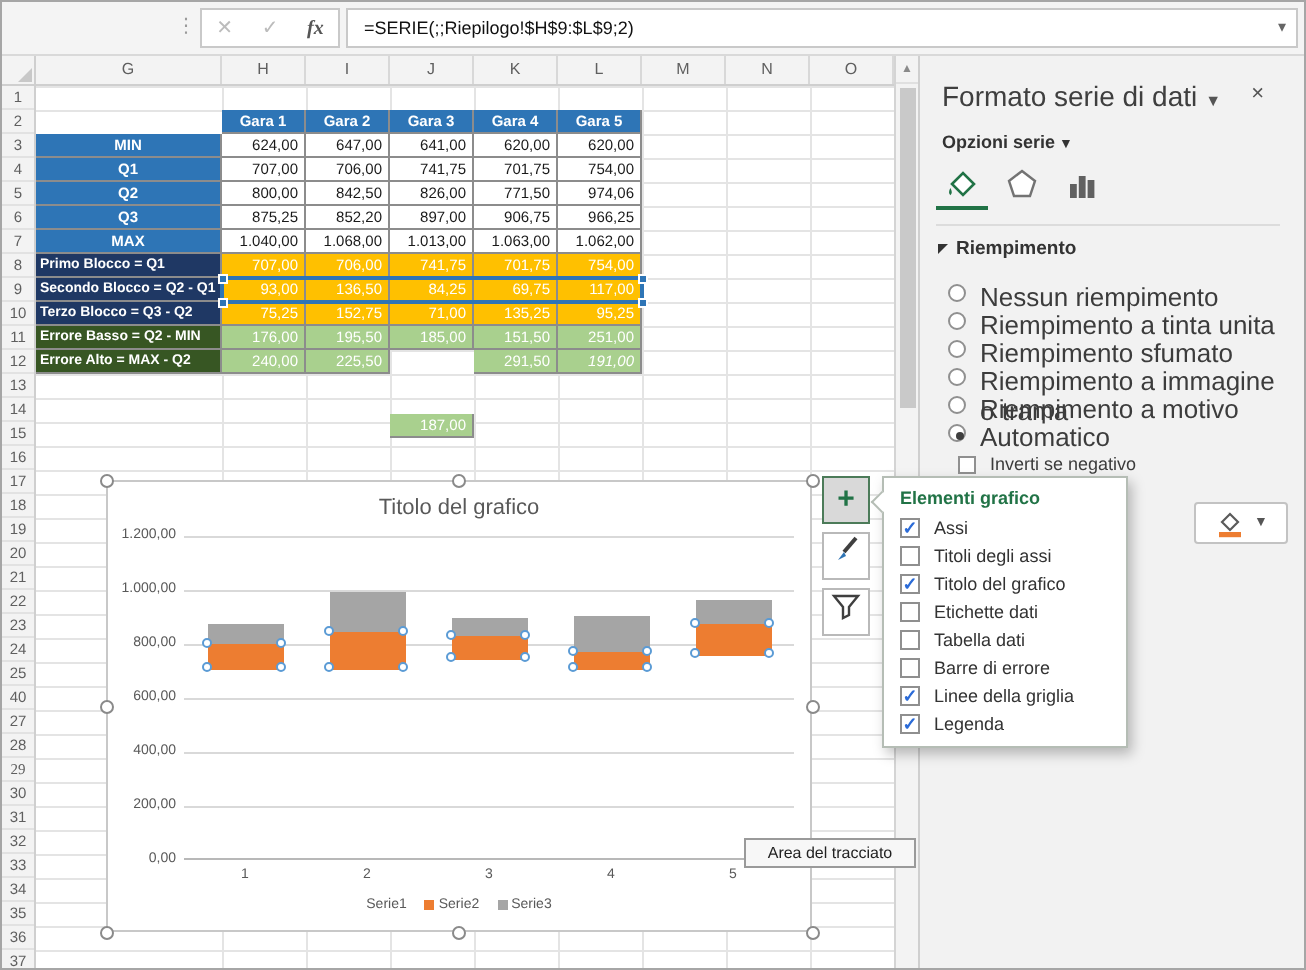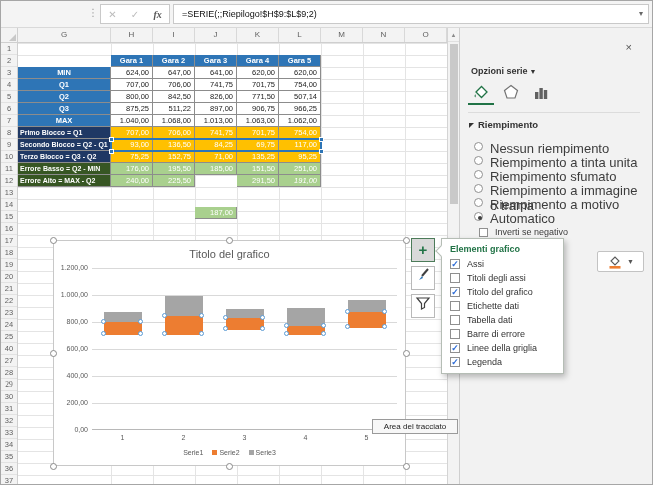--- a/index.html
+++ b/index.html
@@ -183,24 +183,24 @@
         <div class="tcell tc-stat" style="left: 93px; top: 24px; width: 42px;">707,00</div>
         <div class="tcell tc-stat" style="left: 135px; top: 24px; width: 42px;">706,00</div>
         <div class="tcell tc-stat" style="left: 177px; top: 24px; width: 42px;">741,75</div>
         <div class="tcell tc-stat" style="left: 219px; top: 24px; width: 42px;">701,75</div>
         <div class="tcell tc-stat" style="left: 261px; top: 24px; width: 42px;">754,00</div>
         <div class="tcell tc-stat-label" style="left: 0px; top: 36px; width: 93px;">Q2</div>
         <div class="tcell tc-stat" style="left: 93px; top: 36px; width: 42px;">800,00</div>
         <div class="tcell tc-stat" style="left: 135px; top: 36px; width: 42px;">842,50</div>
         <div class="tcell tc-stat" style="left: 177px; top: 36px; width: 42px;">826,00</div>
         <div class="tcell tc-stat" style="left: 219px; top: 36px; width: 42px;">771,50</div>
-        <div class="tcell tc-stat" style="left: 261px; top: 36px; width: 42px;">507,14</div>
+        <div class="tcell tc-stat" style="left: 261px; top: 36px; width: 42px;">974,06</div>
         <div class="tcell tc-stat-label" style="left: 0px; top: 48px; width: 93px;">Q3</div>
         <div class="tcell tc-stat" style="left: 93px; top: 48px; width: 42px;">875,25</div>
-        <div class="tcell tc-stat" style="left: 135px; top: 48px; width: 42px;">511,22</div>
+        <div class="tcell tc-stat" style="left: 135px; top: 48px; width: 42px;">852,20</div>
         <div class="tcell tc-stat" style="left: 177px; top: 48px; width: 42px;">897,00</div>
         <div class="tcell tc-stat" style="left: 219px; top: 48px; width: 42px;">906,75</div>
         <div class="tcell tc-stat" style="left: 261px; top: 48px; width: 42px;">966,25</div>
         <div class="tcell tc-stat-label" style="left: 0px; top: 60px; width: 93px;">MAX</div>
         <div class="tcell tc-stat" style="left: 93px; top: 60px; width: 42px;">1.040,00</div>
         <div class="tcell tc-stat" style="left: 135px; top: 60px; width: 42px;">1.068,00</div>
         <div class="tcell tc-stat" style="left: 177px; top: 60px; width: 42px;">1.013,00</div>
         <div class="tcell tc-stat" style="left: 219px; top: 60px; width: 42px;">1.063,00</div>
         <div class="tcell tc-stat" style="left: 261px; top: 60px; width: 42px;">1.062,00</div>
         <div class="tcell tc-block-label" style="left: 0px; top: 72px; width: 93px;">Primo Blocco = Q1</div>
@@ -373,20 +373,21 @@
           <div class="plabel">Linee della griglia</div>
         </div>
         <div class="pitem" style="top: 117px;">
           <div class="pbox">✓</div>
           <div class="plabel">Legenda</div>
         </div>
       </div>
   </div>
 
   <div id="panel" class="abs">
+    <div id="ptitle"><span>Formato serie di dati</span><span class="dd">▼</span></div>
     <div id="pclose">×</div>
     <div id="poptions"><span>Opzioni serie</span><span class="dd">▼</span></div>
     <div class="ptab sel" style="left:8px;">
       <svg width="18" height="18" viewBox="0 0 18 18">
           <path d="M4 9 L9.5 3.5 L15 9 L9.5 14.5 Z" fill="#fff" stroke="#217346" stroke-width="1.3"></path>
           <path d="M3.2 11 q-1.4 2.4 0 3.6 q1.4 -1.2 0 -3.6" fill="#217346"></path>
         </svg>
     </div>
     <div class="ptab" style="left:38px;">
       <svg width="18" height="18" viewBox="0 0 18 18">

